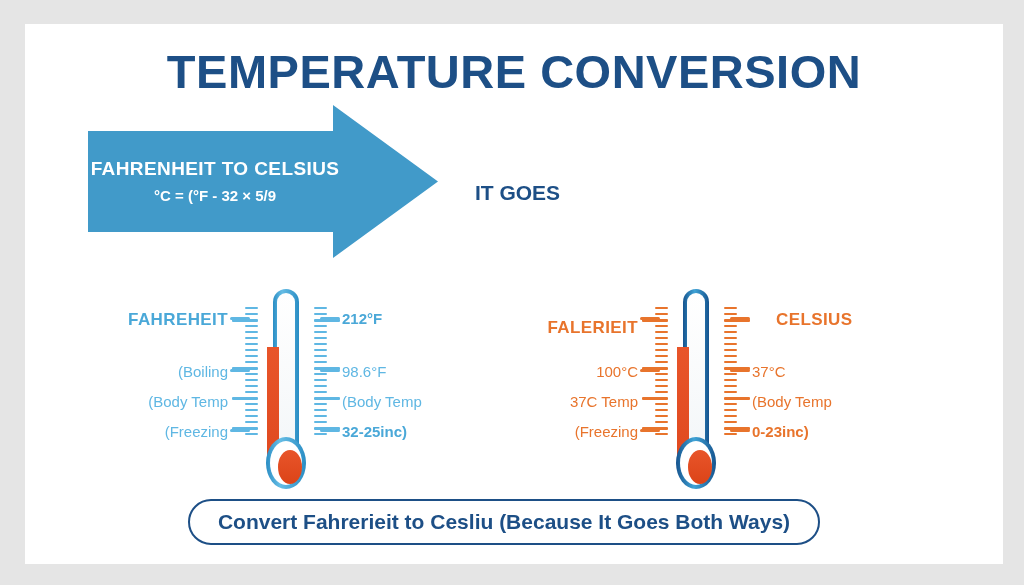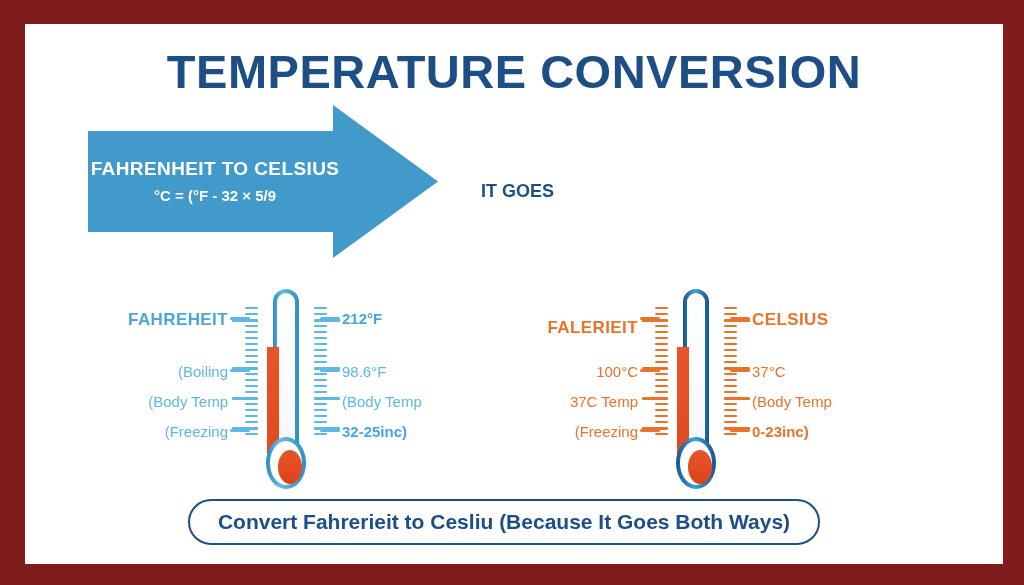--- a/index.html
+++ b/index.html
@@ -12,21 +12,21 @@
 
   body {
     background: #b9dcf0;
     font-family: "Liberation Sans", sans-serif;
   }
 
   #stage {
     position: relative;
     width: 1024px;
     height: 585px;
-    background: #7f1d1d;
+    background: #e5e5e5;
   }
 
   
   #card {
     position: absolute;
     left: 25px;
     top: 24px;
     width: 978px;
     height: 540px;
     background: #ffffff;
@@ -93,21 +93,21 @@
   }
 
   
   #center-caption {
     position: absolute;
     left: 395px;
     top: 156px;
     width: 195px;
     text-align: center;
     color: #1d4f86;
-    font-size: 18px;
+    font-size: 21px;
     font-weight: bold;
     line-height: 1.28;
   }
   #center-caption div { white-space: nowrap; }
 
   
   .thermo-group { position: absolute; top: 265px; width: 430px; height: 205px; }
   #thermo-group-left  { left: 45px; }
   #thermo-group-right { left: 455px; }
 
@@ -178,21 +178,21 @@
 
   
   .tlabel {
     position: absolute;
     font-size: 15px;
     white-space: nowrap;
     line-height: 1;
   }
   .tlabel.side-left  { right: 272px; text-align: right; }
   .tlabel.side-right { left: 272px;  text-align: left; }
-  .tlabel.head { font-size: 17px; font-weight: bold; letter-spacing: 0.4px; }
+  .tlabel.head { font-size: 17px; font-weight: bold; letter-spacing: 0.4px; margin-left: 24px; }
 
   #thermo-group-left  .tlabel { color: #5fb7e3; }
   #thermo-group-left  .tlabel.head { color: #4aa8d8; }
   #thermo-group-left  .tlabel.bold { font-weight: bold; color: #4aa8d8; }
   #thermo-group-right .tlabel { color: #e8742c; }
   #thermo-group-right .tlabel.head { color: #e8742c; }
   #thermo-group-right .tlabel.bold { font-weight: bold; }
 
   
   .connector {

